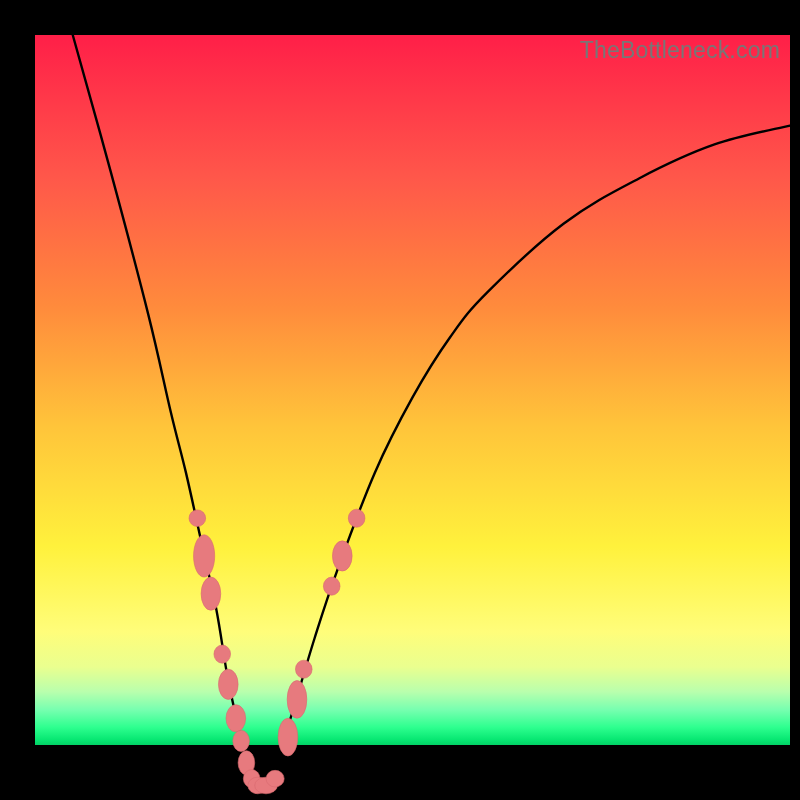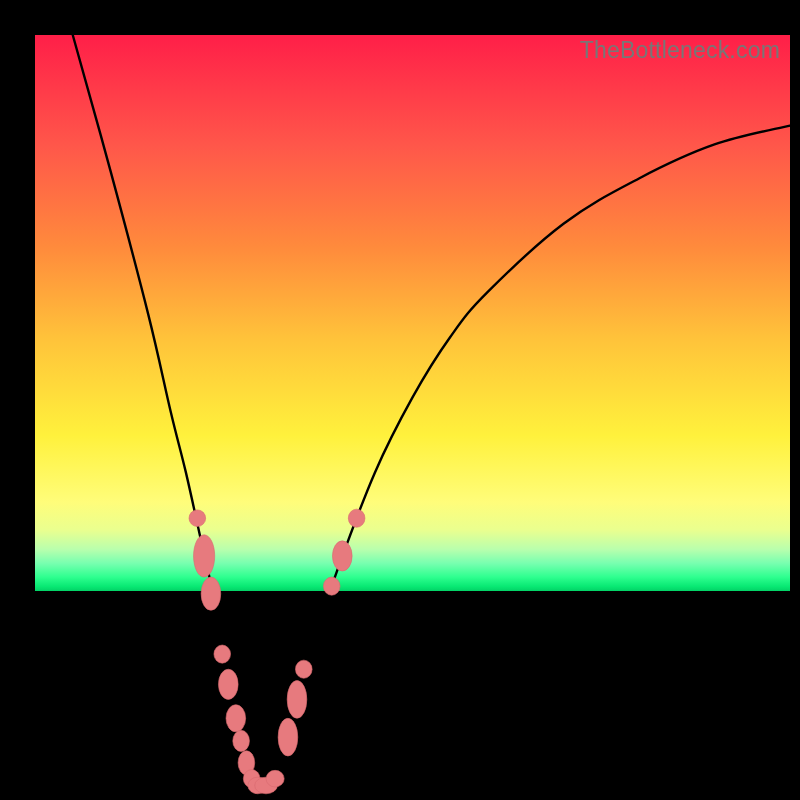--- a/index.html
+++ b/index.html
@@ -17,21 +17,21 @@
     top: 0;
     width: 800px;
     height: 800px;
     background: #000;
   }
   .plot {
     position: absolute;
     left: 35px;
     top: 35px;
     width: 755px;
-    height: 556px;
+    height: 710px;
     
     background: linear-gradient(
       to bottom,
       #ff1f48 0%,
       #ff574a 20%,
       #ff8a3c 38%,
       #ffc43a 55%,
       #fff13c 72%,
       #fffd7a 84%,
       #eaff8f 89%,

